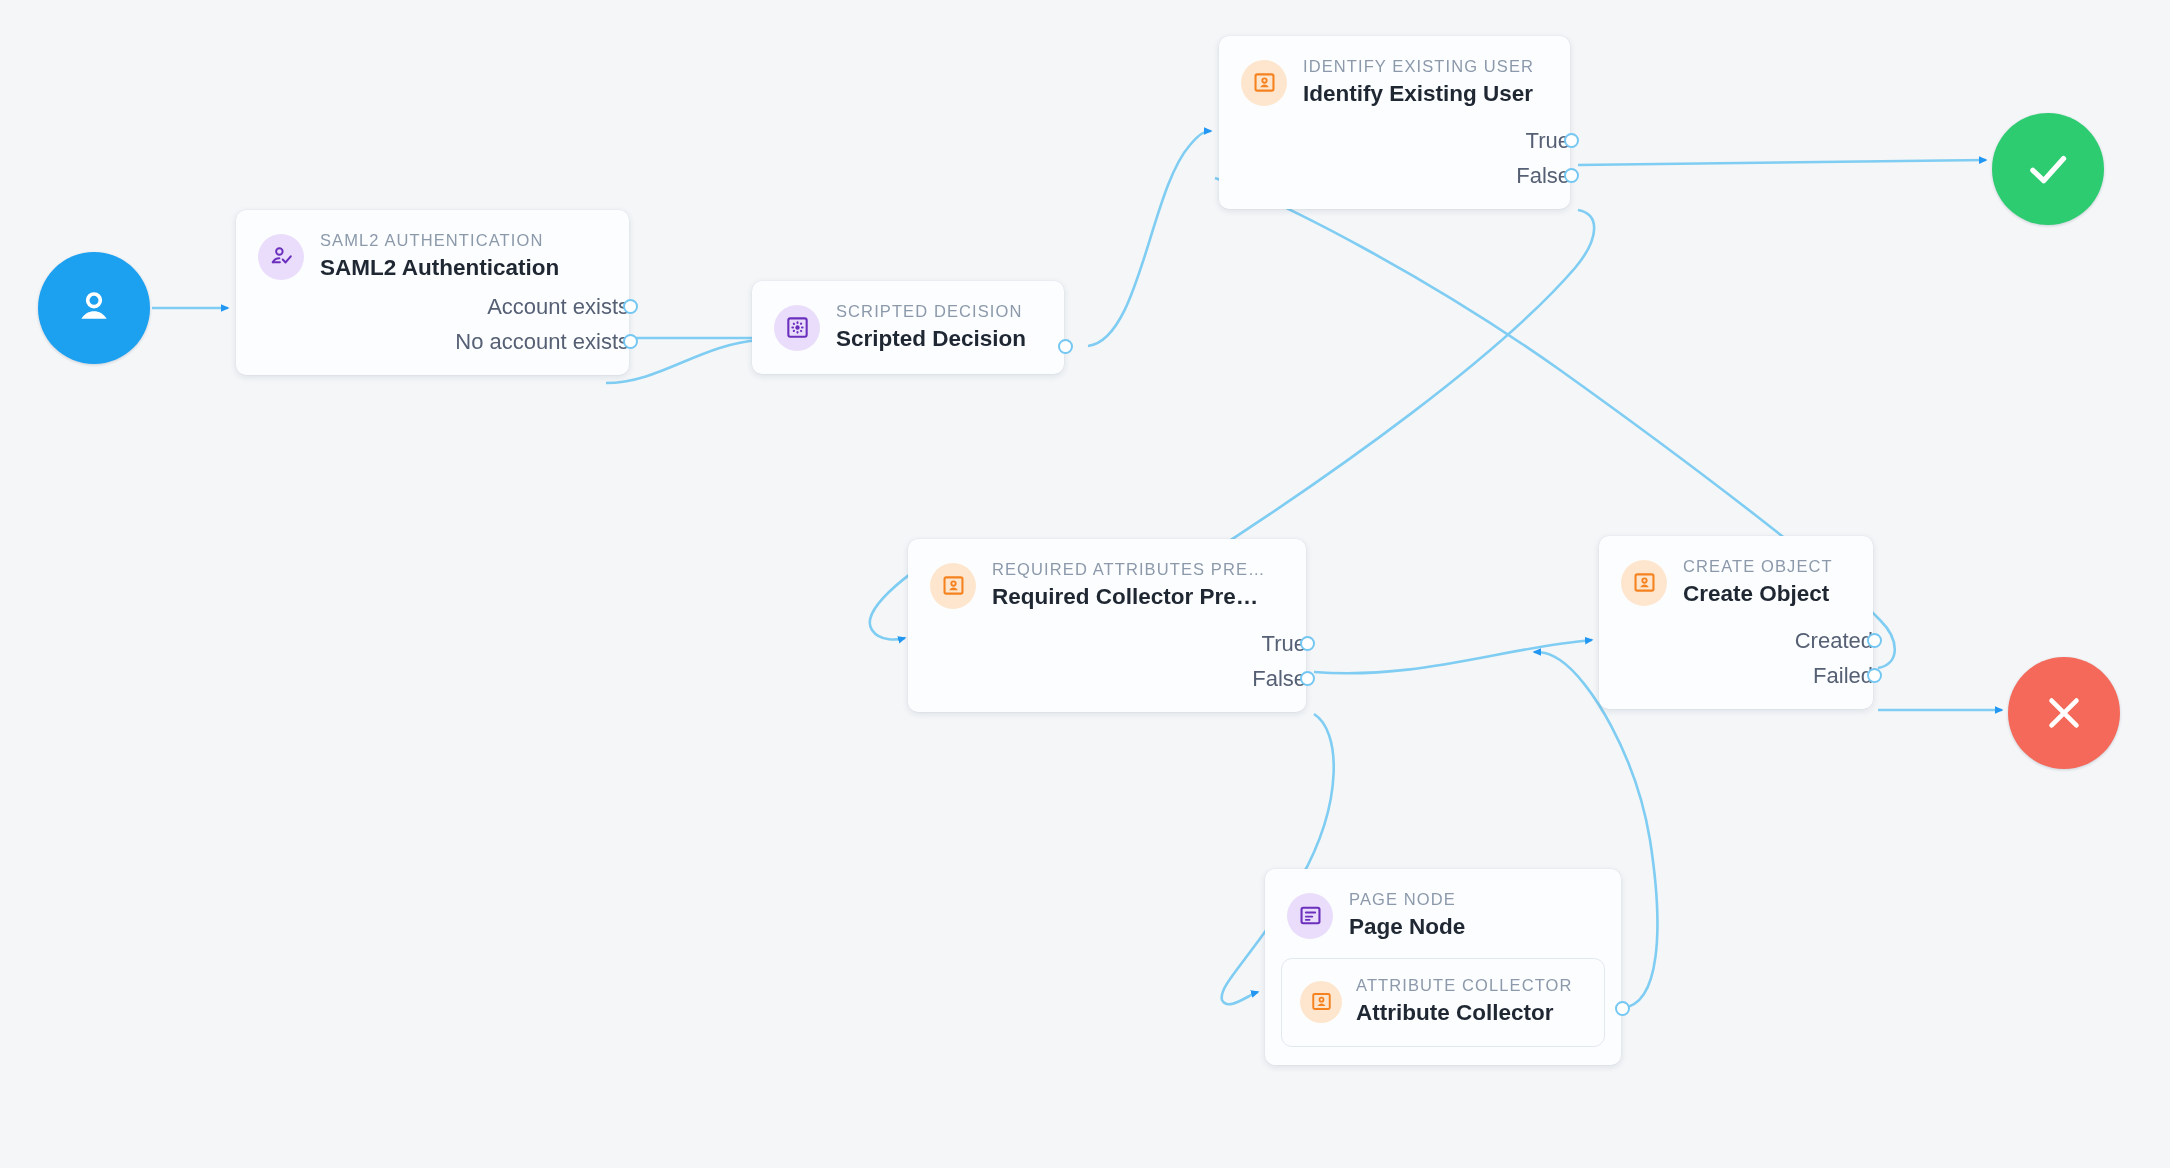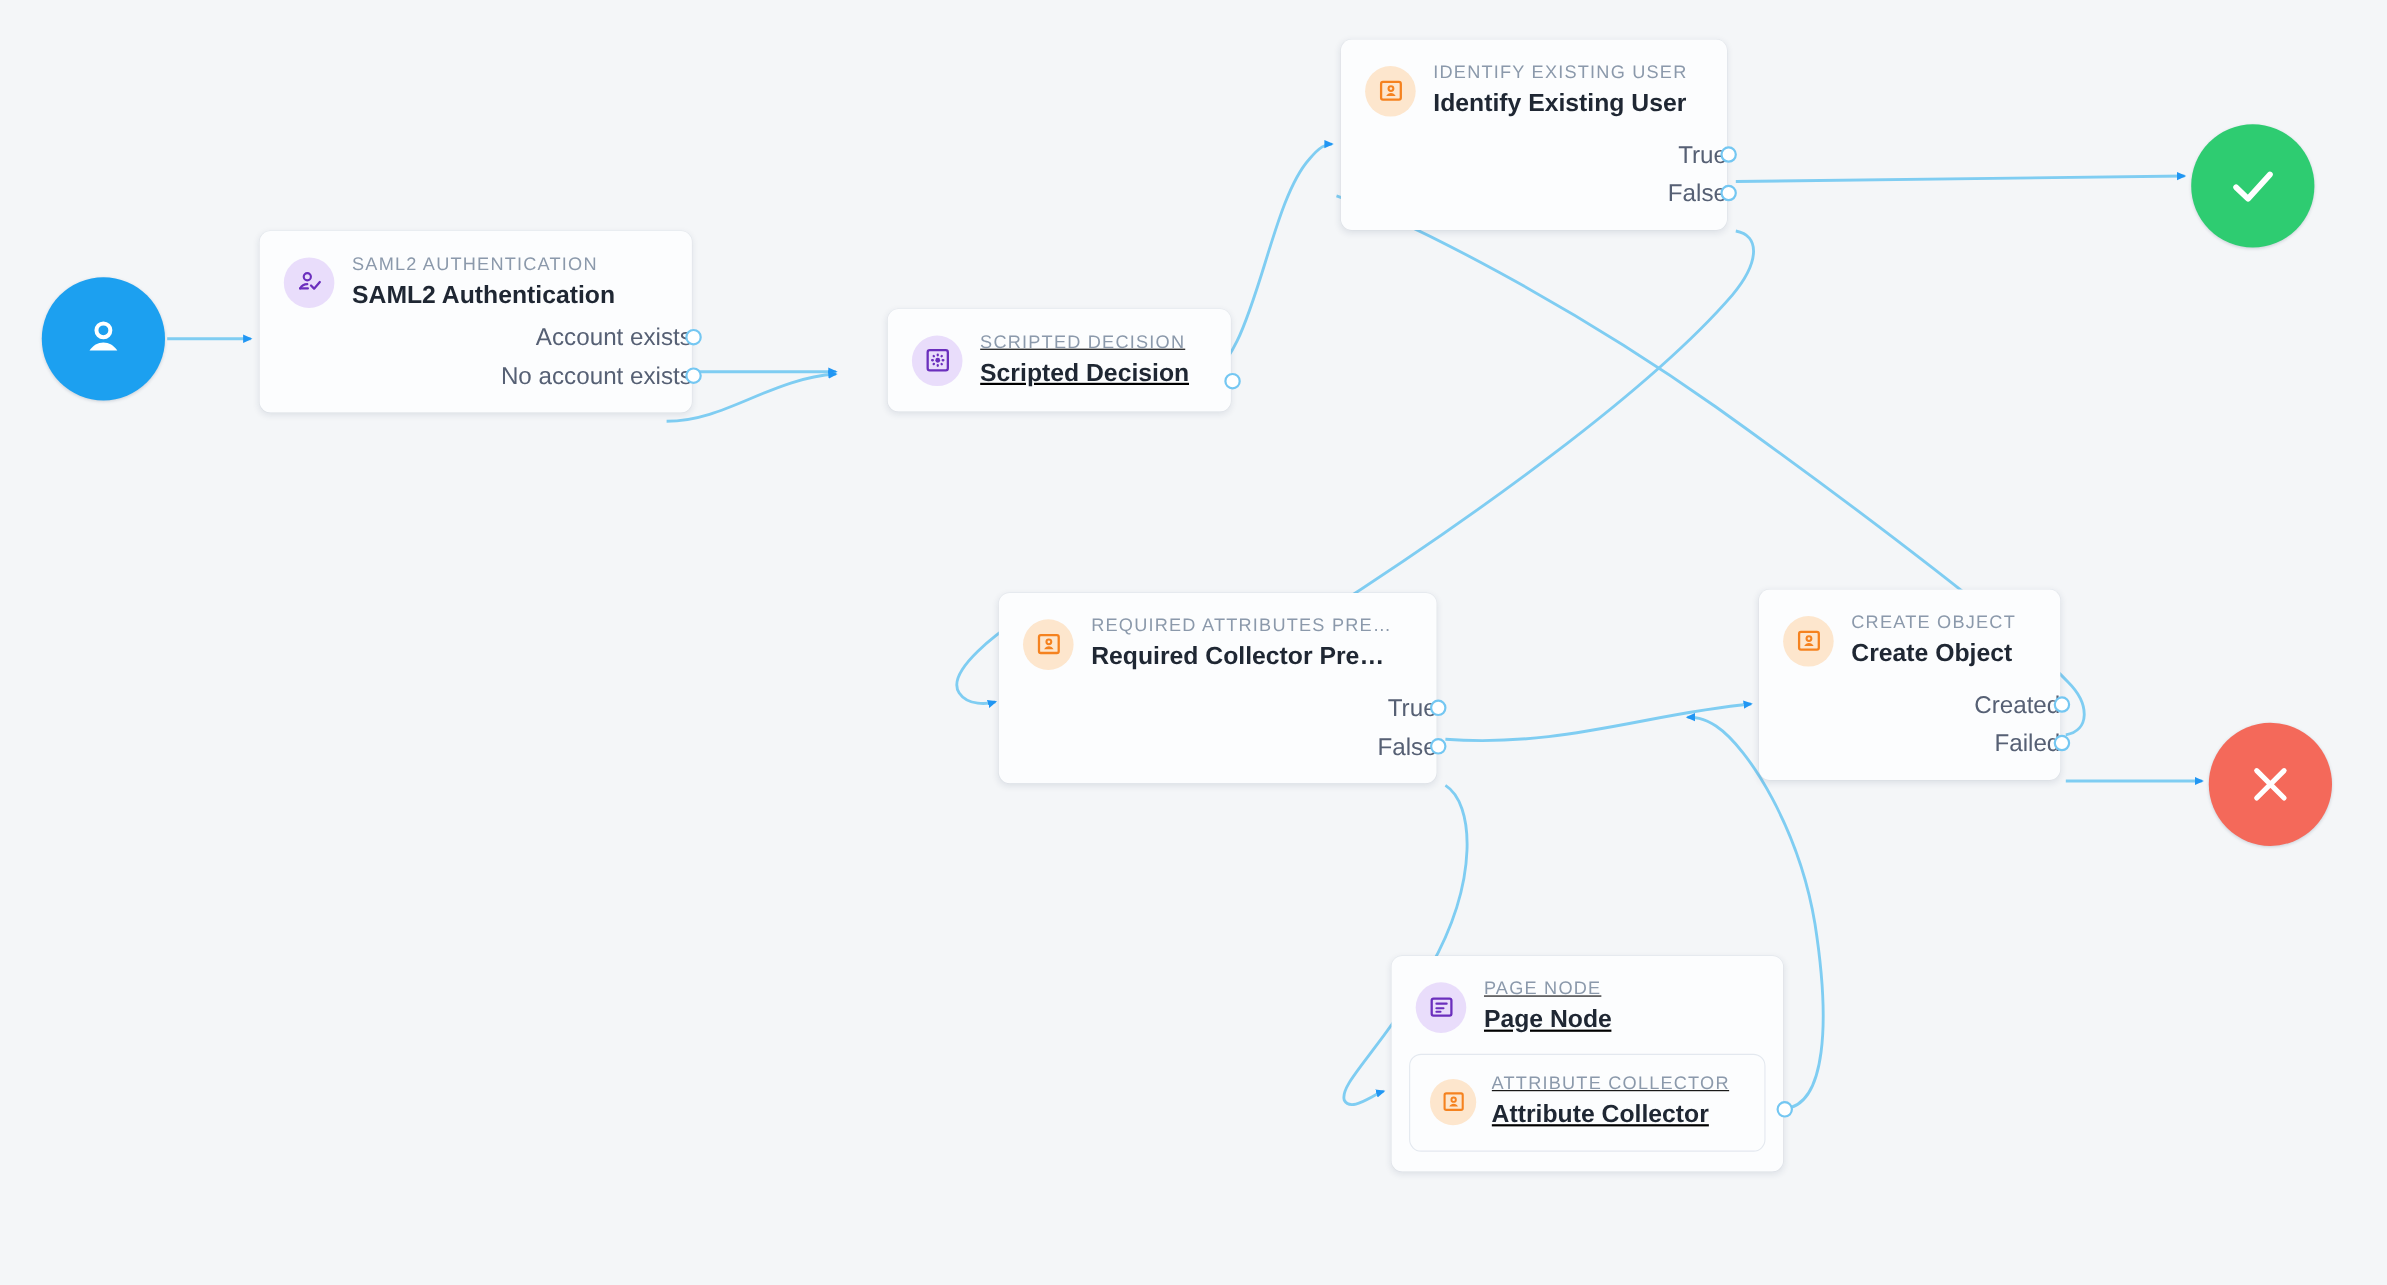--- a/index.html
+++ b/index.html
@@ -56,21 +56,21 @@
   }
   .out-label{font-size:22px;color:#566074;white-space:nowrap;}
   .port{
     width:15px;height:15px;border-radius:50%;
     background:#ffffff;border:2.5px solid #74c7f2;
     box-sizing:border-box;
     position:absolute;right:-9px;
   }
 
   
-  .page-node{padding-bottom:18px;text-decoration:underline;}
+  .page-node{padding-bottom:18px;}
   .subcard{
     margin:16px 16px 0 16px;
     background:#fcfdfe;
     border:1px solid #e3e8ef;
     border-radius:11px;
   }
   .subcard .node-head{padding:16px 18px 18px 18px;}
   .subcard .node-icon{width:42px;height:42px;flex:0 0 42px;margin-right:14px;}
 </style>
 </head>
@@ -156,21 +156,21 @@
         <span class="out-label">Account exists</span>
         <span class="port"></span>
       </div>
       <div class="out-row">
         <span class="out-label">No account exists</span>
         <span class="port"></span>
       </div>
     </div>
   </div>
 
-  <div class="node" style="left:807px;top:281px;width:312px;text-decoration:underline;">
+  <div class="node" style="left:752px;top:281px;width:312px;">
     <div class="node-head" style="padding-bottom:20px;">
       <div class="node-icon ic-purple">
         <svg width="25" height="25" viewBox="0 0 24 24">
           <rect x="3.2" y="3.2" width="17.6" height="17.6" rx="1.8" fill="none" stroke="#6b2fbd" stroke-width="2"></rect>
           <circle cx="12" cy="12" r="2.1" fill="#6b2fbd"></circle>
           <g fill="#6b2fbd">
             <rect x="11" y="6.1" width="2" height="2.6" rx="1"></rect>
             <rect x="11" y="15.3" width="2" height="2.6" rx="1"></rect>
             <rect x="6.1" y="11" width="2.6" height="2" rx="1"></rect>
             <rect x="15.3" y="11" width="2.6" height="2" rx="1"></rect>

